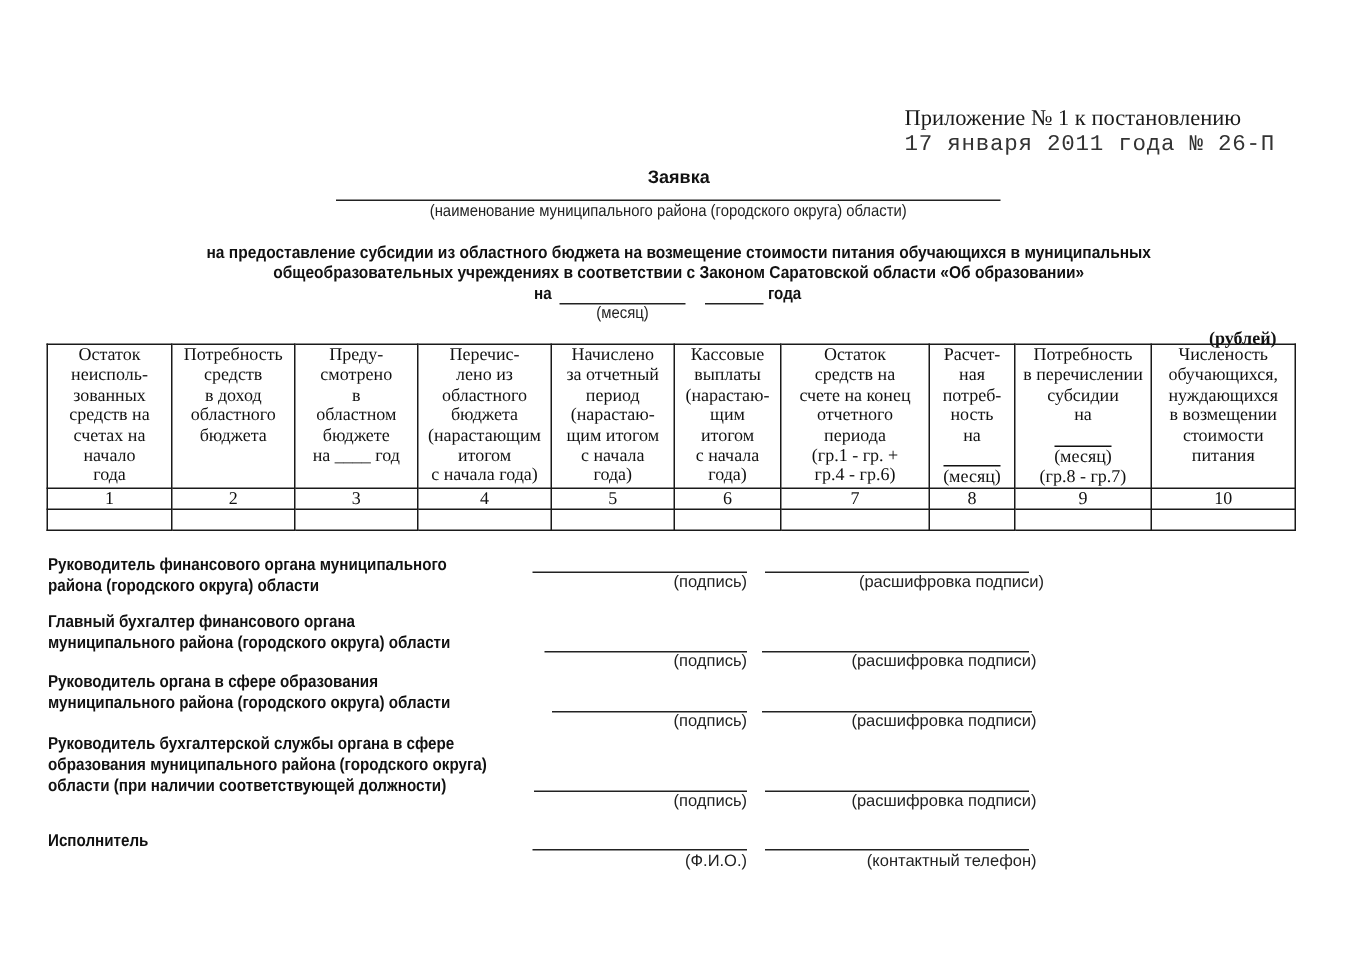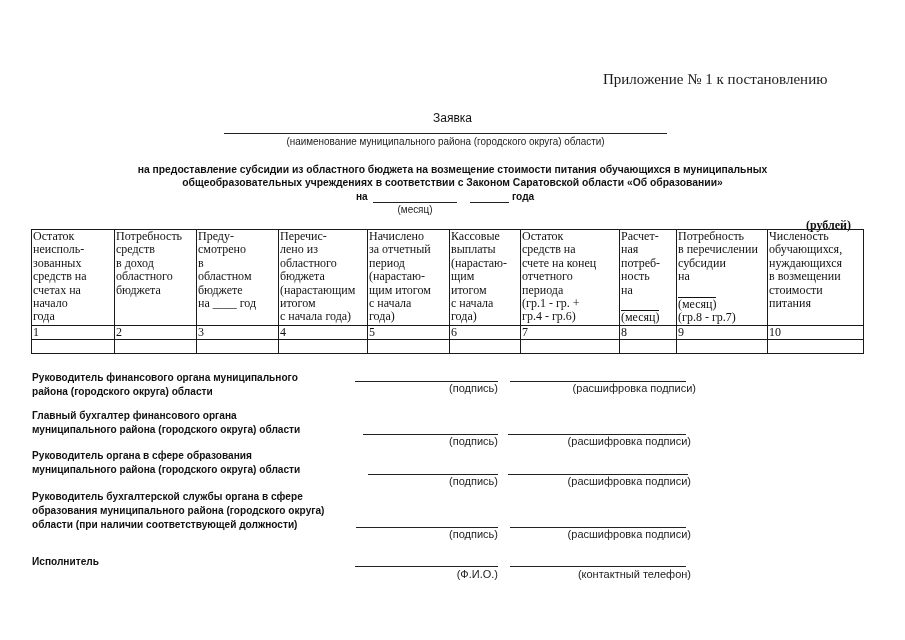--- a/index.html
+++ b/index.html
@@ -1,40 +1,41 @@
 <!DOCTYPE html>
 <html><head>
 <meta charset="utf-8">
 <style>
   html, body { margin:0; padding:0; background:#ffffff; }
   body { width:905px; height:640px; position:relative; overflow:hidden; color:#111; font-family:"Liberation Serif", serif; }
   .abs { position:absolute; }
   .appendix { left:603px; top:49px; font-size:15px; line-height:18px; color:#1a1a1a;margin-top:21px; }
   .appendix .mono { font-family:"Liberation Mono", monospace; font-size:15px; color:#333; letter-spacing:0.5px; }
-  .title { left:0; width:905px; top:111px; text-align:center; font-family:"Liberation Sans Narrow","Liberation Sans",sans-serif; font-weight:normal; font-size:12px; }
+  .title { left:0; width:905px; top:111px; text-align:center; font-family:"Liberation Sans Narrow","Liberation Sans",sans-serif; font-weight:bold; font-size:12px; }
   .uline { border-top:1px solid #222; }
   .caption { font-family:"Liberation Sans",sans-serif; font-size:11px; text-align:center; color:#222; transform:scaleX(0.9); transform-origin:center top; }
   .bold-narrow { font-family:"Liberation Sans",sans-serif; font-weight:bold; font-size:11.5px; color:#111; transform:scaleX(0.88); transform-origin:left top; white-space:nowrap; line-height:14px; }
   .subtitle { left:0; width:905px; top:163px; text-align:center; font-family:"Liberation Sans",sans-serif; font-weight:bold; font-size:11.5px; line-height:13px; transform:scaleX(0.9); transform-origin:center top; }
   table.grid { position:absolute; left:31px; top:229px; border-collapse:collapse; font-family:"Liberation Serif",serif; font-size:12px; line-height:13.4px; }
-  table.grid td { border:1px solid #1a1a1a; text-align:left; vertical-align:top; padding:0 1px; }
+  table.grid td { border:1px solid #1a1a1a; text-align:center; vertical-align:top; padding:0 1px; }
   table.grid tr.hdr td { height:93px; }
   table.grid tr.num td { height:13px; line-height:13px; }
   table.grid tr.empty td { height:13px; }
   .ov { border-top:1px solid #111; display:inline-block; }
   .units { left:806px; top:218px; font-size:12px;font-weight:bold; }
   .sig-label { left:32px; }
   .sig-line { height:0; border-top:1px solid #222; }
   .sig-cap { font-family:"Liberation Sans",sans-serif; font-size:11px; color:#222; text-align:right; }
 </style>
 </head>
 <body>
 
 <div class="abs appendix">
   <div>Приложение № 1 к постановлению</div>
+  <div class="mono">17 января 2011 года № 26-П</div>
 </div>
 
 <div class="abs title">Заявка</div>
 
 <div class="abs uline" style="left:224px;top:133px;width:443px;"></div>
 <div class="abs caption" style="left:224px;top:135px;width:443px;">(наименование муниципального района (городского округа) области)</div>
 
 <div class="abs subtitle">
   <div>на предоставление субсидии из областного бюджета на возмещение стоимости питания обучающихся в муниципальных</div>
   <div>общеобразовательных учреждениях в соответствии с Законом Саратовской области «Об образовании»</div>

